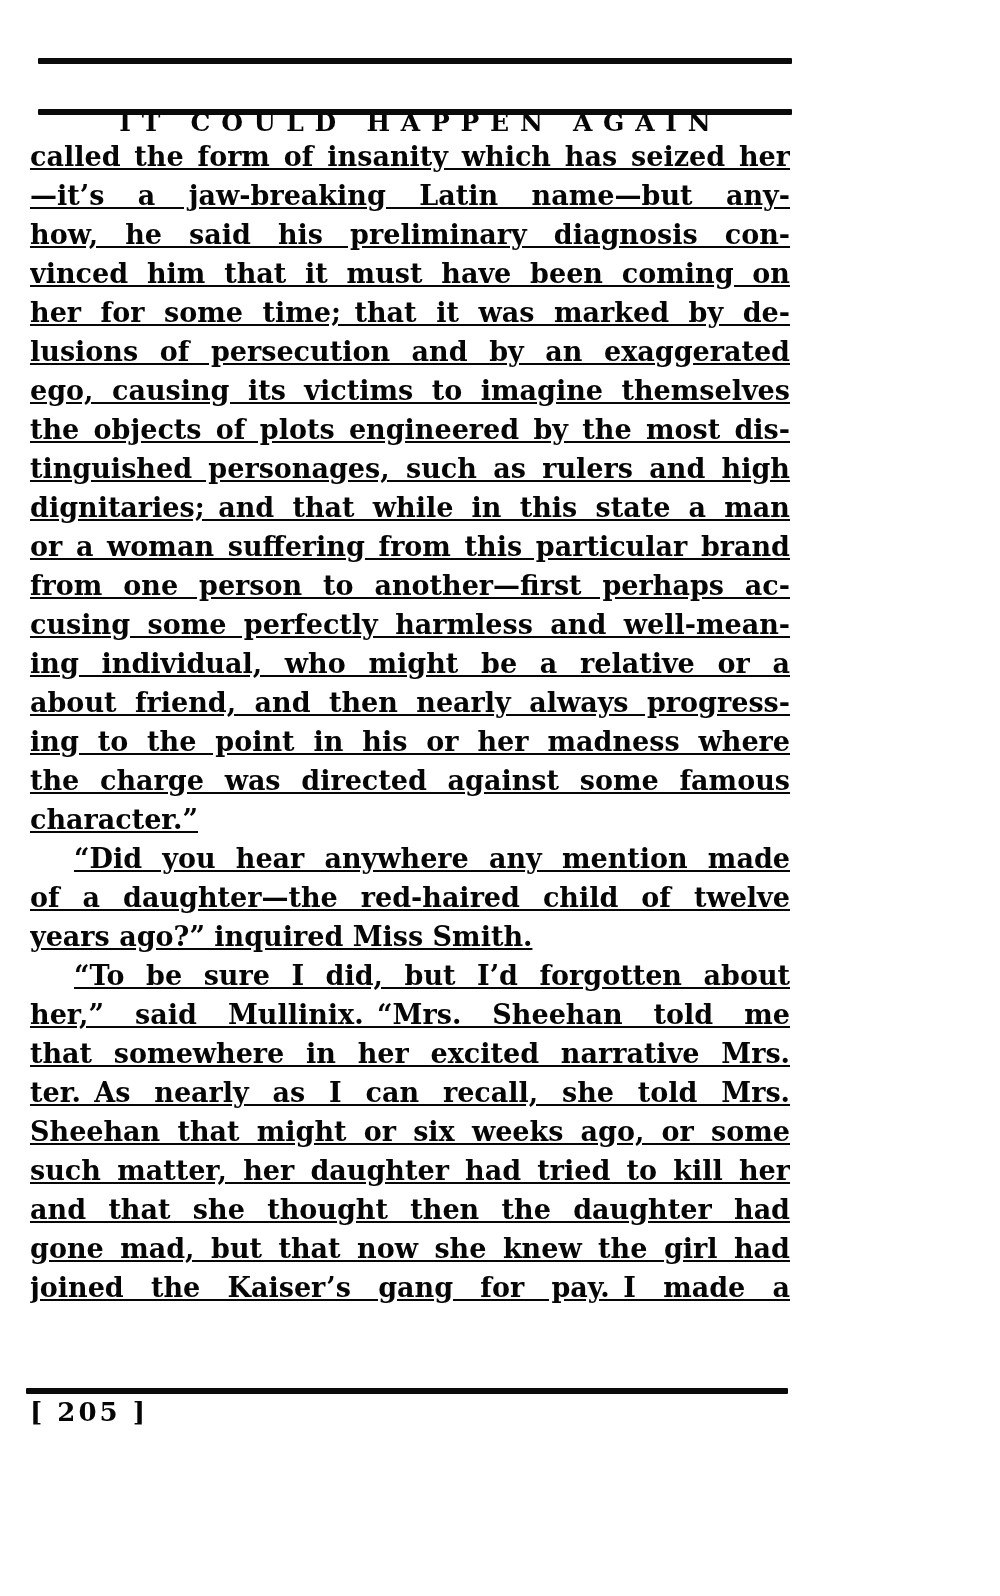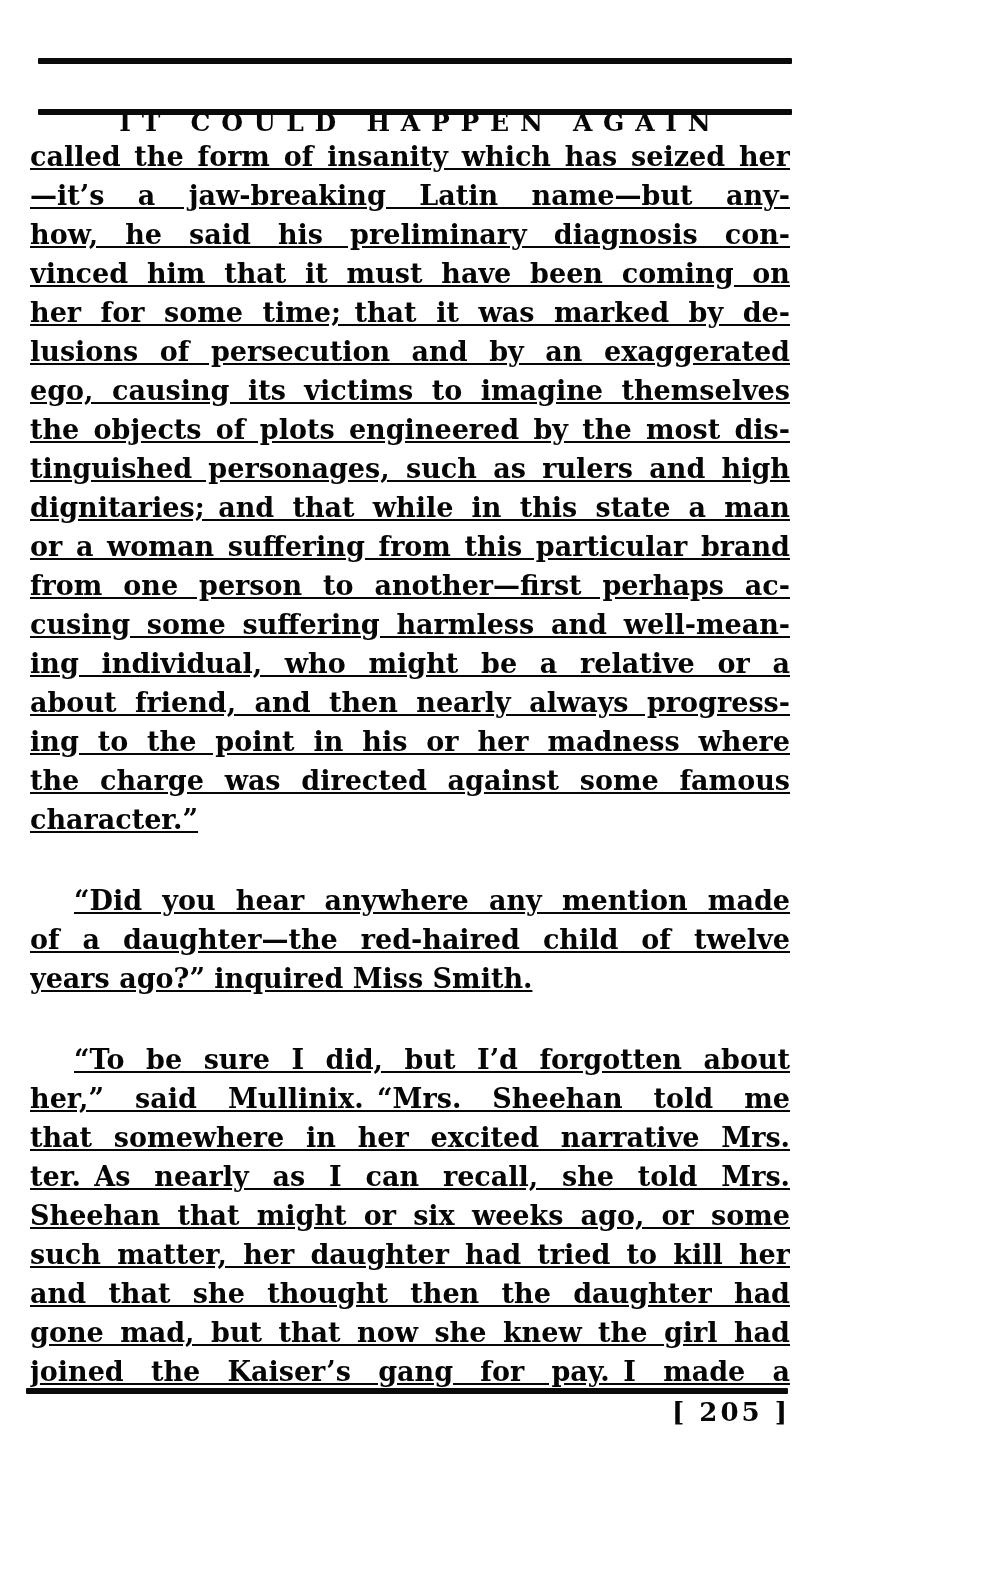--- a/index.html
+++ b/index.html
@@ -53,28 +53,27 @@
     height: 39px;
     overflow: hidden;
     text-align: justify;
     text-align-last: justify;
   }
   .line.end {
     text-align-last: auto;
   }
   .line.indent {
     text-indent: 44px;
-    margin-top: 42px;
   }
   .page-number {
     position: absolute;
     left: 30px;
     top: 1397px;
     width: 760px;
-    text-align: right;
+    text-align: left;
     font-size: 26px;
     font-weight: bold;
     letter-spacing: 3px;
   }
 </style>
 </head>
 <body>
 
 <div class="page">
 
@@ -90,21 +89,21 @@
       <div class="line">how, he said his preliminary diagnosis con-</div>
       <div class="line">vinced him that it must have been coming on</div>
       <div class="line">her for some time; that it was marked by de-</div>
       <div class="line">lusions of persecution and by an exaggerated</div>
       <div class="line">ego, causing its victims to imagine themselves</div>
       <div class="line">the objects of plots engineered by the most dis-</div>
       <div class="line">tinguished personages, such as rulers and high</div>
       <div class="line">dignitaries; and that while in this state a man</div>
       <div class="line">or a woman suffering from this particular brand</div>
       <div class="line">from one person to another—first perhaps ac-</div>
-      <div class="line">cusing some suffering harmless and well-mean-</div>
+      <div class="line">cusing some perfectly harmless and well-mean-</div>
       <div class="line">ing individual, who might be a relative or a</div>
       <div class="line">about friend, and then nearly always progress-</div>
       <div class="line">ing to the point in his or her madness where</div>
       <div class="line">the charge was directed against some famous</div>
       <div class="line end">character.”</div>
       <div class="line indent">“Did you hear anywhere any mention made</div>
       <div class="line">of a daughter—the red-haired child of twelve</div>
       <div class="line end">years ago?” inquired Miss Smith.</div>
       <div class="line indent">“To be sure I did, but I’d forgotten about</div>
       <div class="line">her,” said Mullinix. “Mrs. Sheehan told me</div>

